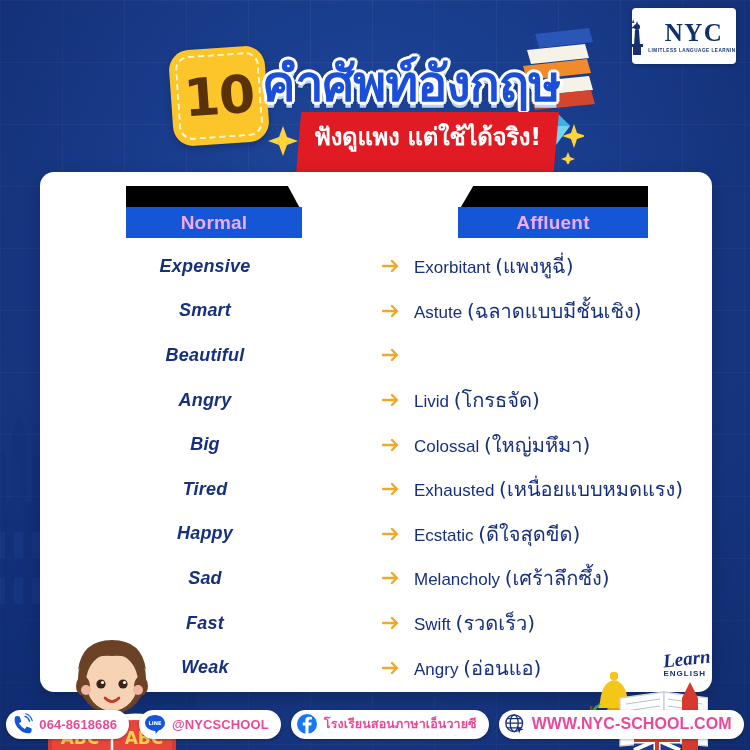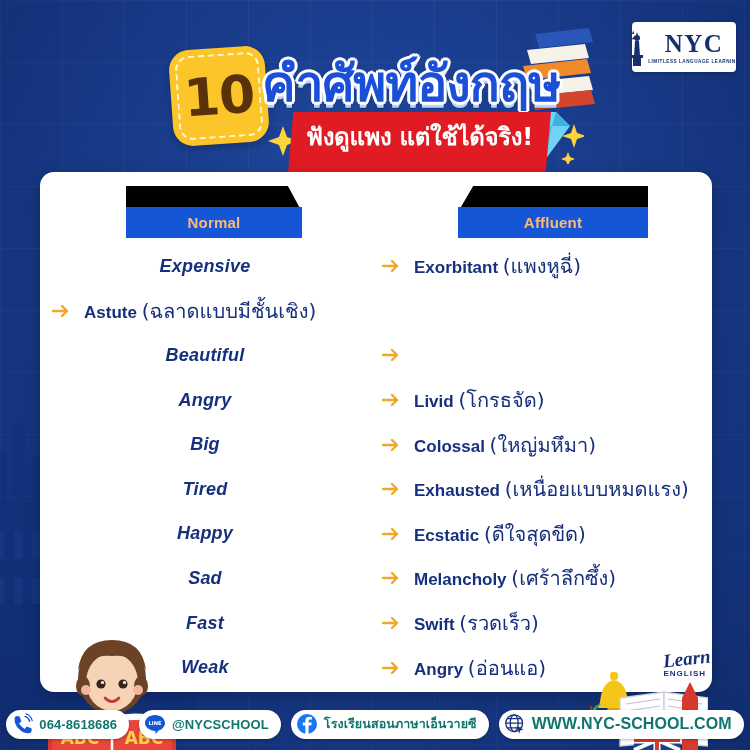--- a/index.html
+++ b/index.html
@@ -33,22 +33,22 @@
   }
   .bg-tower {
     position: absolute; left: 50%; top: 78px;
     transform: translateX(-50%);
     width: 120px; height: 130px;
     opacity: .22;
   }
 
   
   .logo {
-    position: absolute; top: 22px; right: 14px;
-    width: 104px; height: 50px;
+    position: absolute; top: 8px; right: 14px;
+    width: 104px; height: 56px;
     background: #ffffff;
     border-radius: 4px;
     display: flex; align-items: center; justify-content: center;
     gap: 3px;
     padding: 4px 6px;
     box-shadow: 0 1px 4px rgba(0,0,0,.25);
   }
   .logo-statue { width: 17px; height: 38px; flex: 0 0 auto; }
   .logo-text { display: flex; flex-direction: column; align-items: center; }
   .logo-nyc {
@@ -90,21 +90,21 @@
     font-weight: 700; font-size: 50px;
     color: #1b4fd8;
     letter-spacing: -1px;
     text-shadow:
       2px 2px 0 #ffffff, -2px 2px 0 #ffffff, 2px -2px 0 #ffffff, -2px -2px 0 #ffffff,
       0 3px 0 #ffffff, 0 -3px 0 #ffffff, 3px 0 0 #ffffff, -3px 0 0 #ffffff,
       0 6px 0 #b8d2ff, 0 7px 1px rgba(0,0,0,.18);
     white-space: nowrap;
   }
   .subtitle-band {
-    position: absolute; left: 288px; top: 112px;
+    position: absolute; left: 296px; top: 112px;
     background: #E01B24;
     padding: 5px 18px 17px 18px;
     box-shadow: 0 2px 5px rgba(0,0,0,.3);
     clip-path: polygon(2% 0, 100% 0, 98% 100%, 0% 100%);
   }
   .subtitle-th {
     font-family: "DejaVu Sans", sans-serif;
     font-weight: 700; font-size: 24px; color: #ffffff;
     white-space: nowrap; letter-spacing: -.3px;
   }
@@ -128,21 +128,21 @@
   .col-head.right { left: 418px; top: 14px; width: 190px; }
   .ribbon-shadow { position: absolute; left: 0; top: 0; width: 100%; height: 26px; background: #000; }
   .col-head.left  .ribbon-shadow { clip-path: polygon(0 0, 92% 0, 100% 100%, 0 100%); }
   .col-head.right .ribbon-shadow { clip-path: polygon(8% 0, 100% 0, 100% 100%, 0 100%); }
   .ribbon-bar {
     position: absolute; left: 0; top: 21px; width: 100%; height: 31px;
     background: #1456D6;
     display: flex; align-items: center; justify-content: center;
   }
   .ribbon-label {
-    font-weight: 700; font-size: 15px; color: #fdba74; letter-spacing: .2px;
+    font-weight: 700; font-size: 19px; color: #f0abfc; letter-spacing: .2px;
   }
 
   
   .rows { position: absolute; left: 0; top: 72px; width: 100%; }
   .row {
     display: flex; align-items: center;
     height: 44.6px;
   }
   .cell-left {
     width: 330px; text-align: center;
@@ -150,21 +150,21 @@
     color: #17307E;
     letter-spacing: .2px;
   }
   .cell-arrow { width: 44px; display: flex; align-items: center; justify-content: center; }
   .arrow-svg { width: 20px; height: 16px; display: block; }
   .cell-right {
     flex: 1; text-align: left;
     font-size: 17px; color: #17307E;
     white-space: nowrap;
   }
-  .cell-right .en { font-weight: 700; margin-top: 20px; }
+  .cell-right .en { font-weight: 400; margin-top: 20px; }
   .cell-right .th { font-family: "DejaVu Sans", sans-serif; font-weight: 400; font-size: 20px; }
 
   
   .girl-deco { position: absolute; left: 42px; bottom: 0; width: 140px; height: 124px; z-index: 4; }
   .learn-deco { position: absolute; right: 42px; bottom: 0; width: 132px; height: 108px; z-index: 4; }
   .learn-word {
     position: absolute; right: 40px; bottom: 82px; z-index: 5;
     font-family: "Liberation Serif", "DejaVu Serif", serif;
     font-style: italic; font-weight: 700; font-size: 19px;
     color: #17307E; transform: rotate(-6deg); line-height: 1;
@@ -182,21 +182,21 @@
   }
   .chip {
     display: flex; align-items: center; gap: 6px;
     background: #ffffff;
     border-radius: 16px;
     height: 29px;
     padding: 0 12px 0 5px;
     box-shadow: 0 1px 3px rgba(0,0,0,.28);
   }
   .chip-text {
-    font-weight: 700; font-size: 13px; color: #0f766e;
+    font-weight: 700; font-size: 13px; color: #ec4899;
     letter-spacing: .1px; white-space: nowrap;
   }
   .chip-text.th { font-family: "DejaVu Sans", sans-serif; font-size: 12.5px; }
   .chip-text.sm { font-size: 16px; }
   .chip-icon { width: 22px; height: 22px; flex: 0 0 auto; display: block; }
 </style>
 </head>
 <body>
 
 <div class="poster">
@@ -322,20 +322,21 @@
         <div class="cell-left">Expensive</div>
         <div class="cell-arrow">
           <svg class="arrow-svg" viewBox="0 0 20 16">
               <path d="M1 8 H14 M10 3 L15 8 L10 13" stroke="#F0A828" stroke-width="2.4" fill="none" stroke-linecap="round" stroke-linejoin="round"></path>
             </svg>
         </div>
         <div class="cell-right"><span class="en">Exorbitant</span> <span class="th">(แพงหูฉี่)</span></div>
       </div>
 
       <div class="row">
+        <div class="cell-left">Smart</div>
         <div class="cell-arrow">
           <svg class="arrow-svg" viewBox="0 0 20 16">
               <path d="M1 8 H14 M10 3 L15 8 L10 13" stroke="#F0A828" stroke-width="2.4" fill="none" stroke-linecap="round" stroke-linejoin="round"></path>
             </svg>
         </div>
         <div class="cell-right"><span class="en">Astute</span> <span class="th">(ฉลาดแบบมีชั้นเชิง)</span></div>
       </div>
 
       <div class="row">
         <div class="cell-left">Beautiful</div>

